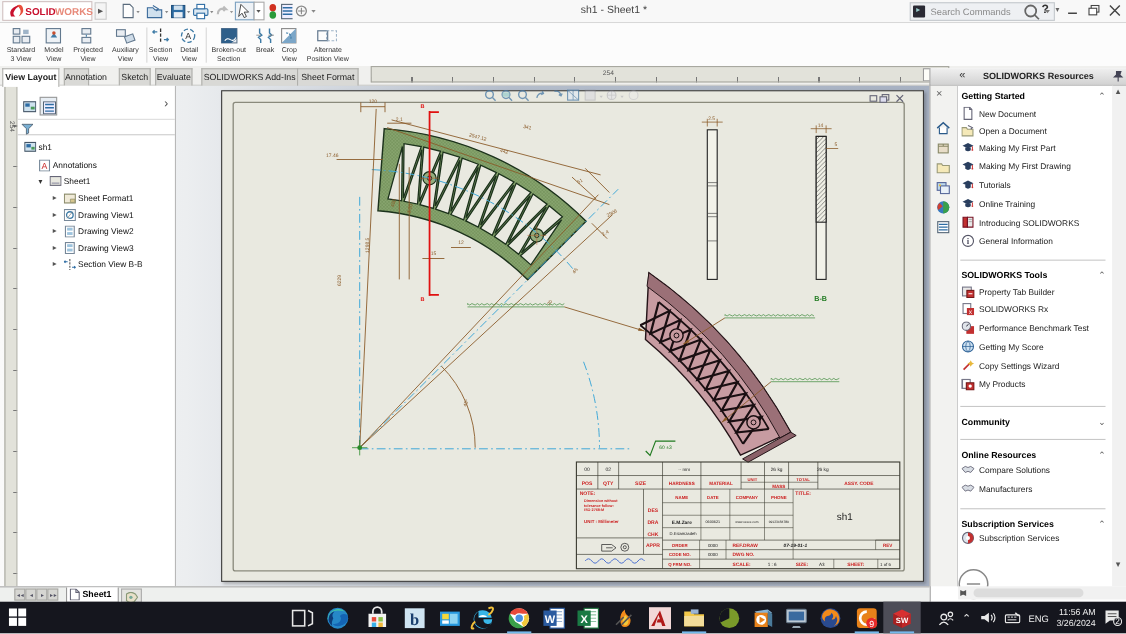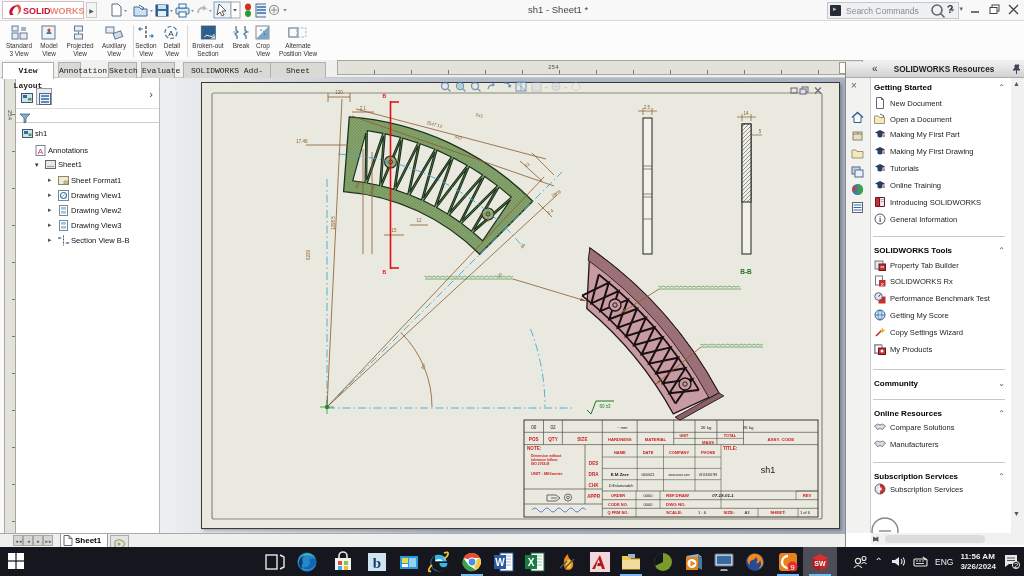--- a/index.html
+++ b/index.html
@@ -25,21 +25,21 @@
 
 
 #ribbon { position:absolute; left:0; top:22px; width:1024px; height:38px; background:#fcfcfc; }
 .rbtn { position:absolute; top:2px; transform:translateX(-50%); text-align:center; }
 .rbtn svg { display:block; margin:0 auto; }
 .rlbl { font-size:6.4px; color:#333; line-height:7.6px; margin-top:1px; white-space:nowrap; }
 .rsep { position:absolute; top:3px; width:1px; height:32px; background:#d8d8d8; }
 
 
 #tabbar { position:absolute; left:0; top:60px; width:1024px; height:18px;
-  background:#f0f0ee; border-bottom:1px solid #c8c8c4;font-family:Liberation Mono, monospace; }
+  background:#f0f0ee; border-bottom:1px solid #c8c8c4; }
 .tab { position:absolute; top:2px; height:16px; background:#d9d9d6;
   border:1px solid #b0b0ac; border-bottom:none; font-size:8px; color:#222;
   text-align:center; line-height:15px; }
 .tab.active { background:#fff; font-weight:bold; height:17px; z-index:2; }
 #hruler { position:absolute; left:337px; top:0px; width:526px; height:15px;
   background:#e2e2da; border:1px solid #a8a8a0;
   background-image:repeating-linear-gradient(90deg, transparent 0px, transparent 36px, #777 36px, #777 37px);
   background-size:100% 5px; background-position:0 9px; background-repeat:no-repeat; }
 #hruler .rmark { position:absolute; right:10px; top:1px; width:13px; height:12px;
   background:#fdfdf8; border:1px solid #999; }
@@ -120,21 +120,21 @@
 #ts-ring { position:absolute; left:8px; top:4px; width:11px; height:11px;
   border:2px solid #3a3a3a; border-radius:50%; }
 #ts-txt { position:absolute; left:30px; top:5px; font-size:9px; color:#5a5a5a; }
 .tbi { position:absolute; top:2.5px; width:24px; height:24px; }
 .tb-ul { position:absolute; left:1px; bottom:-2.5px; width:22px; height:2px; background:#76b9ed; }
 .tb-hl { position:absolute; left:-5px; top:-2.5px; width:34px; height:29px; background:#4d4d58; }
 .tbi svg { position:relative; }
 #tray { position:absolute; right:0px; top:0; height:29px; display:flex; align-items:center; gap:7px; padding-right:4px;}
 #tray .trg { color:#e8e8e8; font-size:10px; }
 #eng { color:#eee; font-size:8.5px; }
-#clock { color:#eee; font-size:8px; text-align:left; line-height:9.5px;font-weight:bold; }
+#clock { color:#eee; font-size:8px; text-align:right; line-height:9.5px; }
 </style></head>
 <body>
 
 <div id="titlebar">
  <div id="logo"><svg width="80" height="17" viewBox="0 0 80 17">
   <path d="M4,13 Q2,8 6,5 Q10,2 13,4 Q9,4 7,8 Q5,11 8,13 Z" fill="#c8102e"></path>
   <path d="M9,3 Q14,1 15,6 Q16,10 11,13 Q14,9 12,6 Q11,4 9,3 Z" fill="#e8503e"></path>
   <text x="17" y="12" font-size="9" font-weight="bold" fill="#c8102e" font-family="Liberation Sans">SOLID</text>
   <text x="44" y="12" font-size="9" font-weight="bold" fill="#e88a7a" font-family="Liberation Sans">WORKS</text>
  </svg></div>

